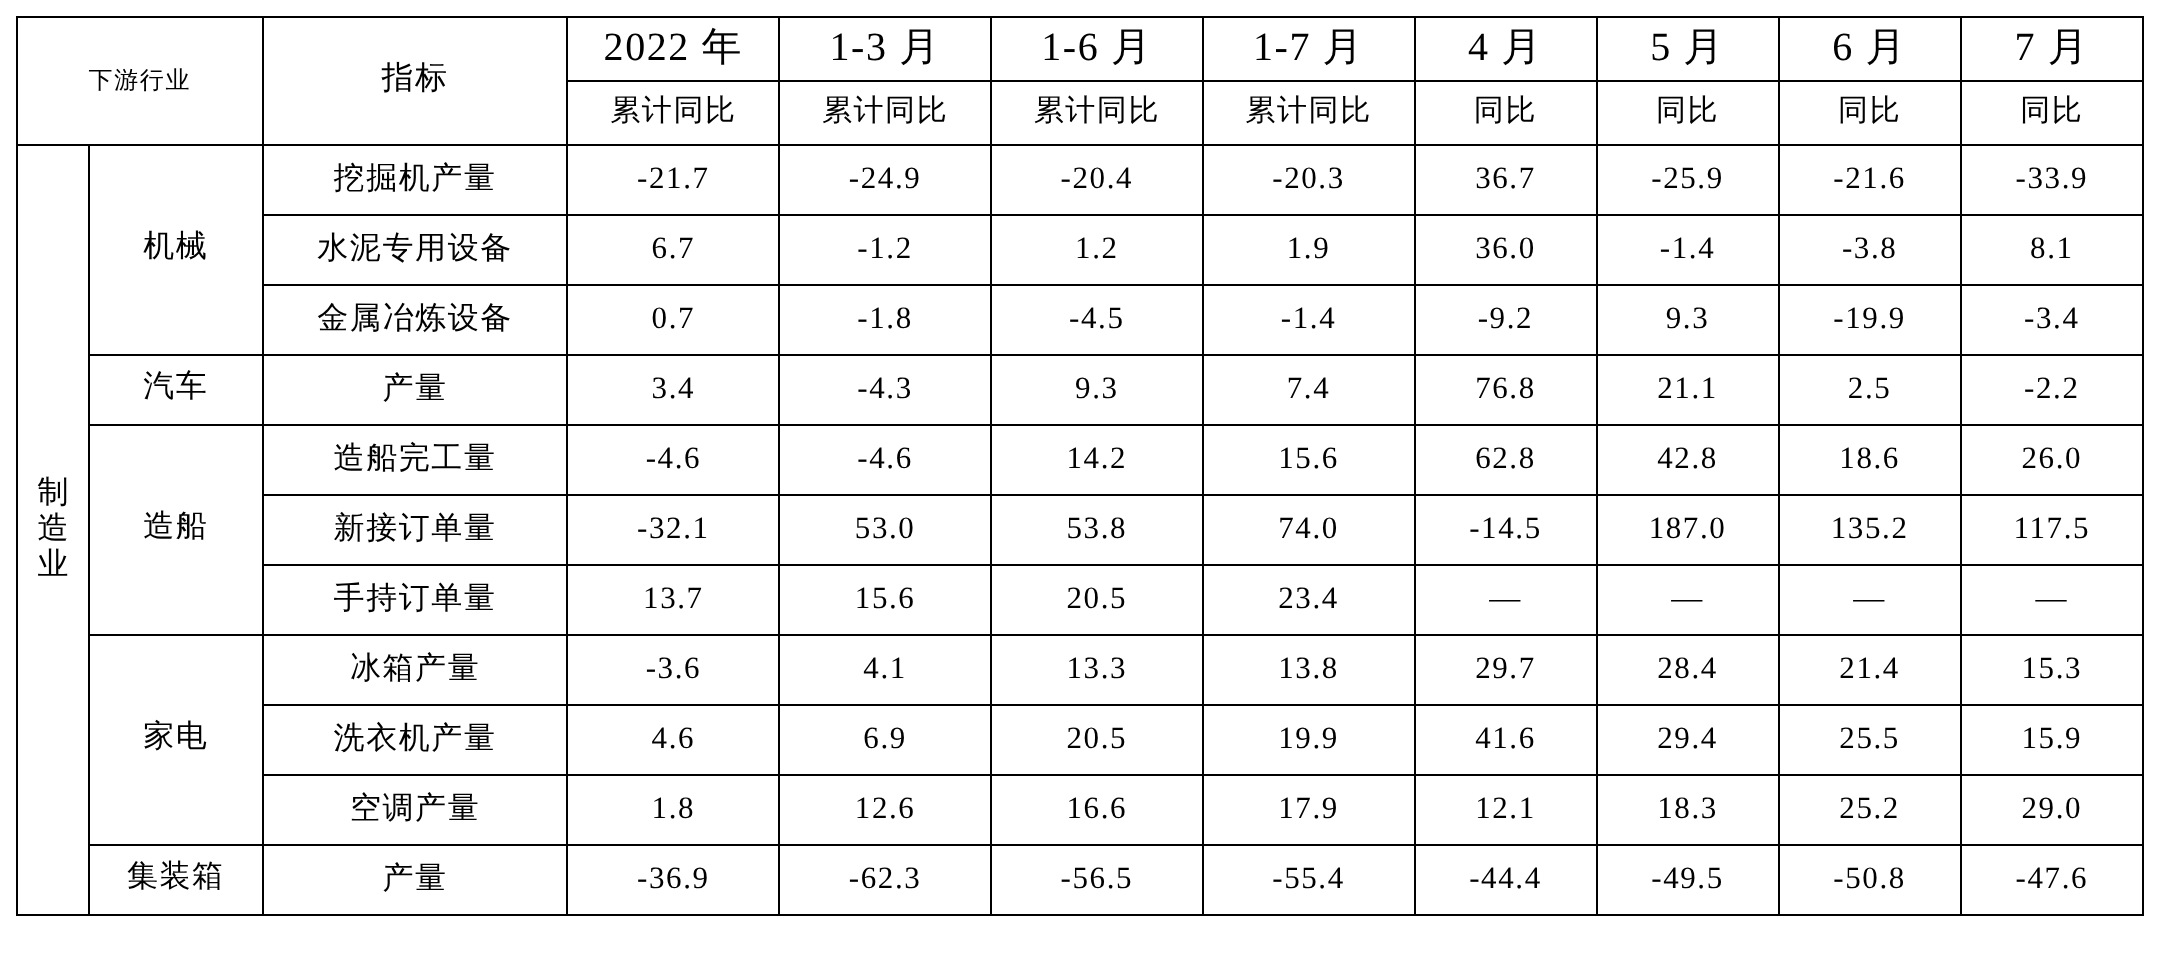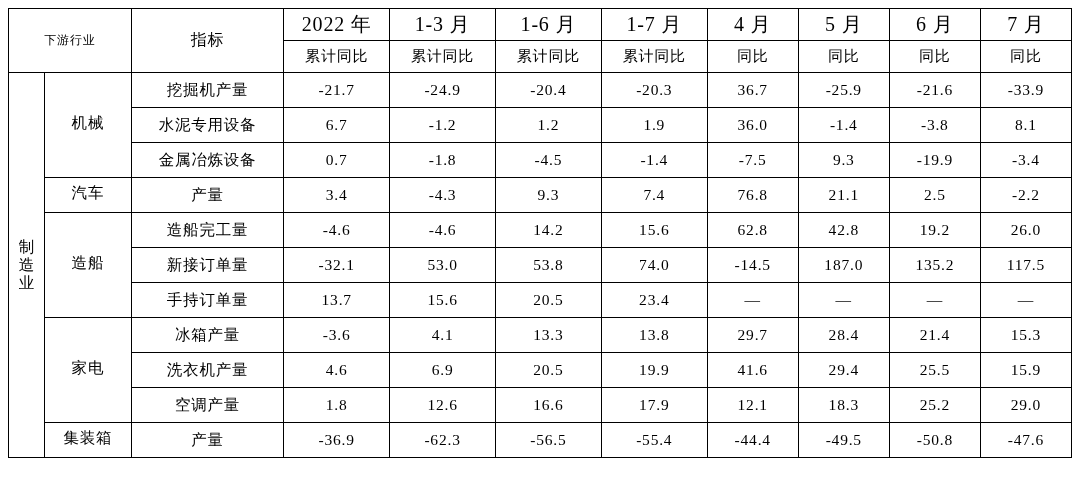--- a/index.html
+++ b/index.html
@@ -165,21 +165,21 @@
         <td class="num">-1.4</td>
         <td class="num">-3.8</td>
         <td class="num">8.1</td>
       </tr>
       <tr class="data-row">
         <td class="indicator-name">金属冶炼设备</td>
         <td class="num">0.7</td>
         <td class="num">-1.8</td>
         <td class="num">-4.5</td>
         <td class="num">-1.4</td>
-        <td class="num">-7.5</td>
+        <td class="num">-9.2</td>
         <td class="num">9.3</td>
         <td class="num">-19.9</td>
         <td class="num">-3.4</td>
       </tr>
 
       <tr class="data-row">
         <td class="group-name">汽车</td>
         <td class="indicator-name">产量</td>
         <td class="num">3.4</td>
         <td class="num">-4.3</td>
@@ -193,21 +193,21 @@
 
       <tr class="data-row">
         <td class="group-name" rowspan="3">造船</td>
         <td class="indicator-name">造船完工量</td>
         <td class="num">-4.6</td>
         <td class="num">-4.6</td>
         <td class="num">14.2</td>
         <td class="num">15.6</td>
         <td class="num">62.8</td>
         <td class="num">42.8</td>
-        <td class="num">19.2</td>
+        <td class="num">18.6</td>
         <td class="num">26.0</td>
       </tr>
       <tr class="data-row">
         <td class="indicator-name">新接订单量</td>
         <td class="num">-32.1</td>
         <td class="num">53.0</td>
         <td class="num">53.8</td>
         <td class="num">74.0</td>
         <td class="num">-14.5</td>
         <td class="num">187.0</td>

